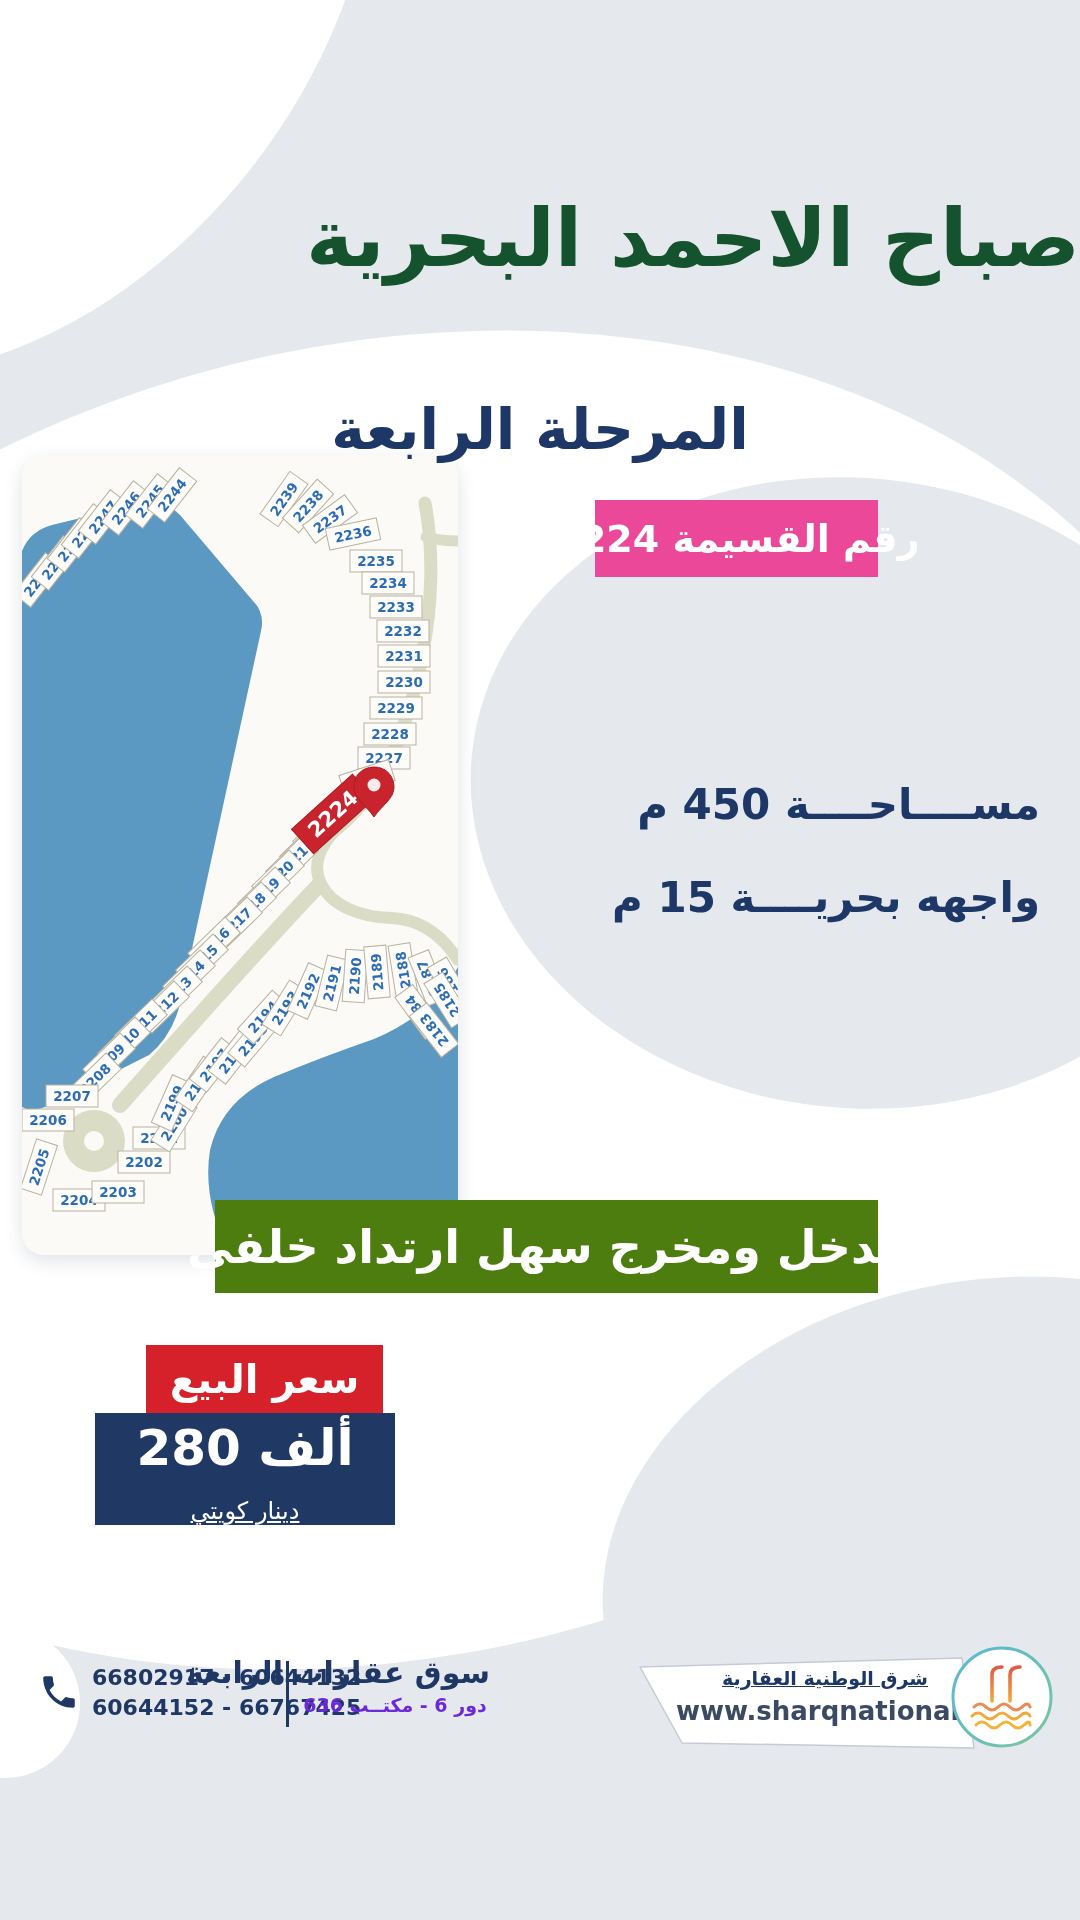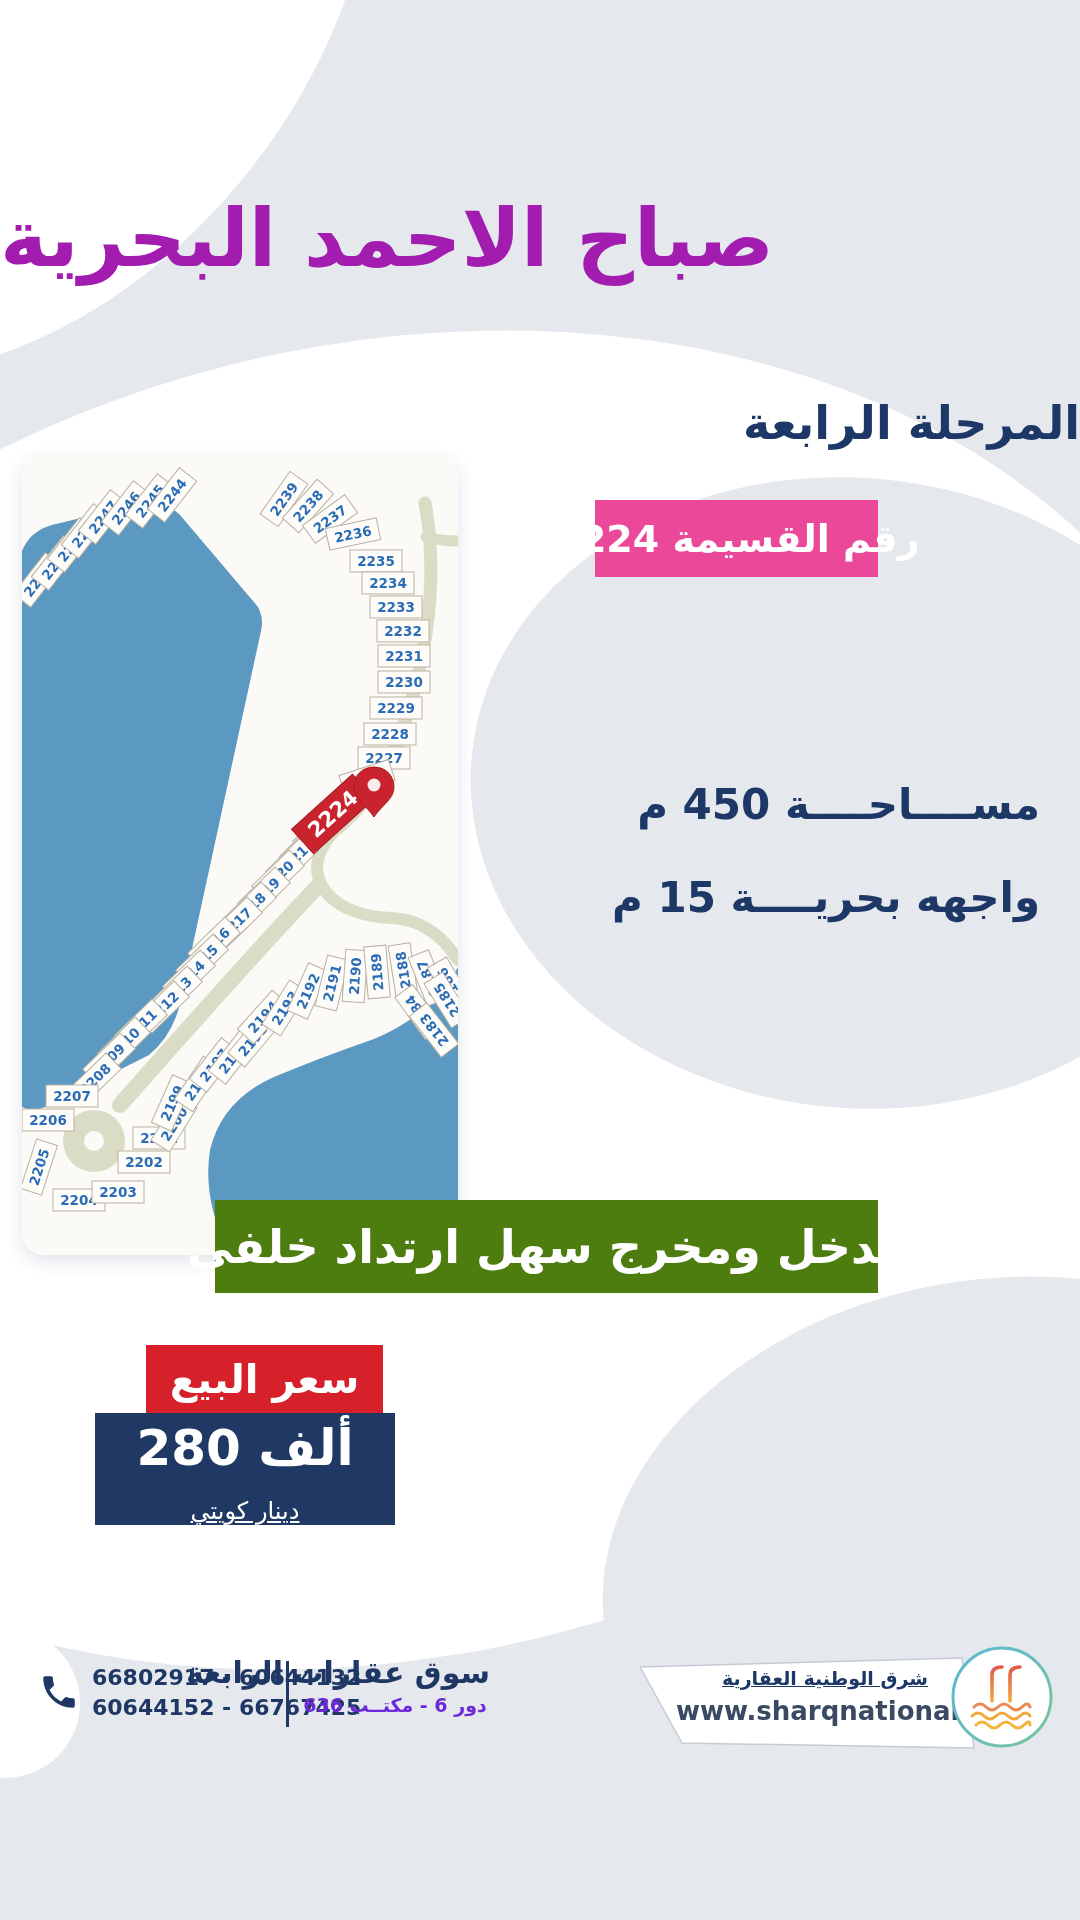--- a/index.html
+++ b/index.html
@@ -7,24 +7,24 @@
        background:#e5e9ee;font-family:"DejaVu Sans",sans-serif;}
   .blob{position:absolute;border-radius:50%;}
   .white{background:#ffffff;}
   .gray{background:#e5e9ee;}
   
   #blob-top-left{left:-320px;top:-480px;width:640px;height:900px;transform:rotate(38deg);}
   #band-main{left:-480px;top:345px;width:1740px;height:1310px;transform:rotate(-14deg);}
   #blob-gray-right{left:470px;top:478px;width:770px;height:630px;transform:rotate(6deg);}
   #blob-gray-bottom{left:600px;top:1280px;width:780px;height:580px;transform:rotate(-10deg);}
   #blob-footer-left{left:-70px;top:1628px;width:150px;height:150px;}
-  #title{position:absolute;left:0;top:192px;width:1080px;text-align:left;
-         font-size:80px;font-weight:bold;color:#a21caf;z-index:5;}
-  #subtitle{position:absolute;left:0;top:396px;width:1080px;text-align:right;
-         font-size:46px;font-weight:bold;color:#1d3766;z-index:5;}
+  #title{position:absolute;left:0;top:192px;width:1080px;text-align:right;
+         font-size:80px;font-weight:bold;color:#14532d;z-index:5;}
+  #subtitle{position:absolute;left:0;top:396px;width:1080px;text-align:center;
+         font-size:57px;font-weight:bold;color:#1d3766;z-index:5;}
 
   #plot-badge{position:absolute;left:595px;top:500px;width:283px;height:77px;
          background:#ec4899;color:#fff;font-size:38px;font-weight:bold;
          display:flex;align-items:center;justify-content:center;z-index:6;white-space:nowrap;}
 
   #map-card{position:absolute;left:22px;top:455px;width:436px;height:800px;
          background:#fbfaf6;border-radius:22px;overflow:hidden;z-index:4;
          box-shadow:0 6px 18px rgba(40,60,90,.14);}
 
   #details{position:absolute;right:40px;top:758px;width:560px;z-index:6;text-align:right;}

